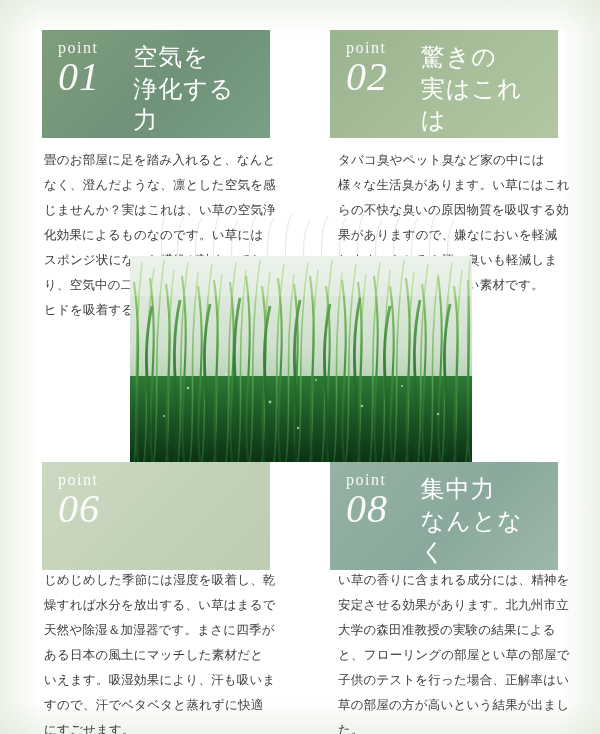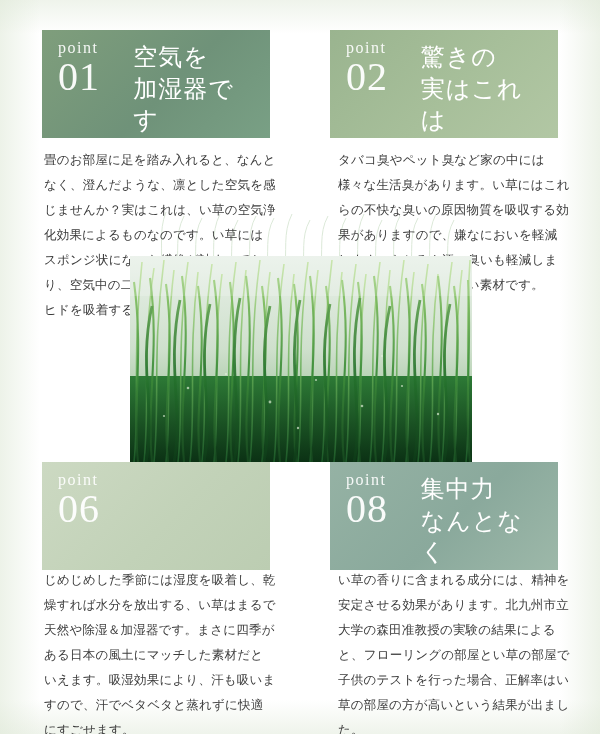--- a/index.html
+++ b/index.html
@@ -64,20 +64,21 @@
     line-height: 1;
     color: rgba(255,255,255,0.92);
   }
   .point-num {
     font-family: "Liberation Serif", serif;
     font-size: 40px;
     line-height: 0.95;
     letter-spacing: 1px;
     margin-top: 2px;
     color: rgba(255,255,255,0.95);
+    font-style: italic;
   }
   .card-left {
     display: inline-block;
     width: 76px;
     vertical-align: top;
   }
   .card-title {
     display: inline-block;
     vertical-align: top;
     font-family: "Liberation Serif", serif;
@@ -164,21 +165,21 @@
   <div class="content">
 
     <div class="card c1">
       <div class="card-inner">
         <div class="card-left">
           <div class="point-word">point</div>
           <div class="point-num">01</div>
         </div>
         <div class="card-title">
           <span class="tl1">空気を</span>
-          <span class="tl2">加湿器です</span>
+          <span class="tl2">浄化する力</span>
         </div>
       </div>
     </div>
 
     <div class="card c2">
       <div class="card-inner">
         <div class="card-left">
           <div class="point-word">point</div>
           <div class="point-num">02</div>
         </div>

